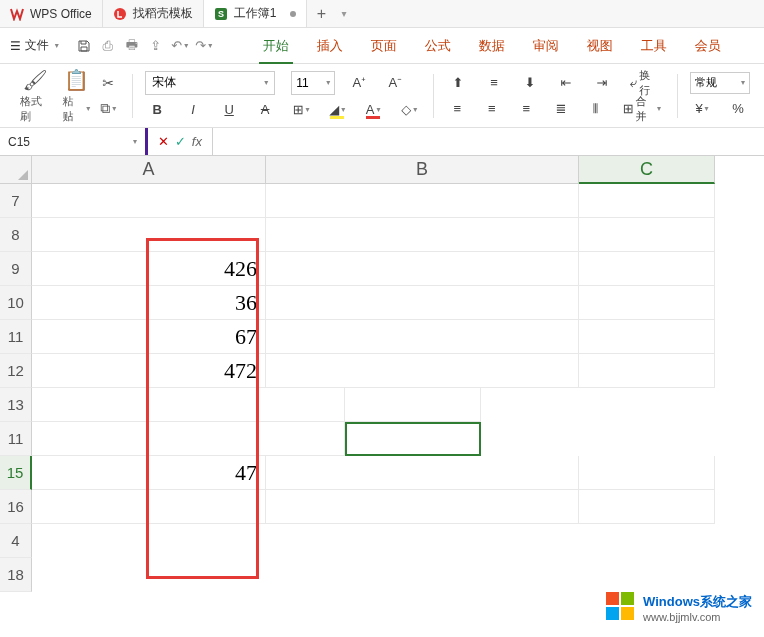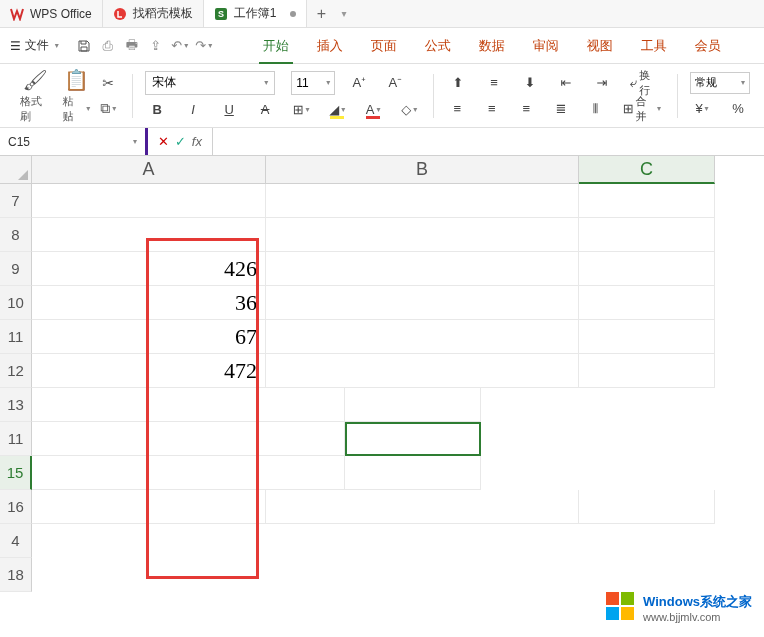--- a/index.html
+++ b/index.html
@@ -348,20 +348,21 @@
       </div>
       <div class="cell-row">
         <div class="cell" style="width: 313px;"></div>
         <div class="cell" style="width: 136px;"></div>
       </div>
       <div class="cell-row">
         <div class="cell" style="width: 313px;"></div>
         <div class="cell sel" style="width: 136px;"></div>
       </div>
       <div class="cell-row">
+        <div class="cell" style="width: 234px;">47</div>
         <div class="cell" style="width: 313px;"></div>
         <div class="cell" style="width: 136px;"></div>
       </div>
       <div class="cell-row">
         <div class="cell" style="width: 234px;"></div>
         <div class="cell" style="width: 313px;"></div>
         <div class="cell" style="width: 136px;"></div>
       </div>
     </div>
   <div class="red-box" id="red-box" style="left: 146px; top: 82px; width: 113px; height: 341px;"></div>

